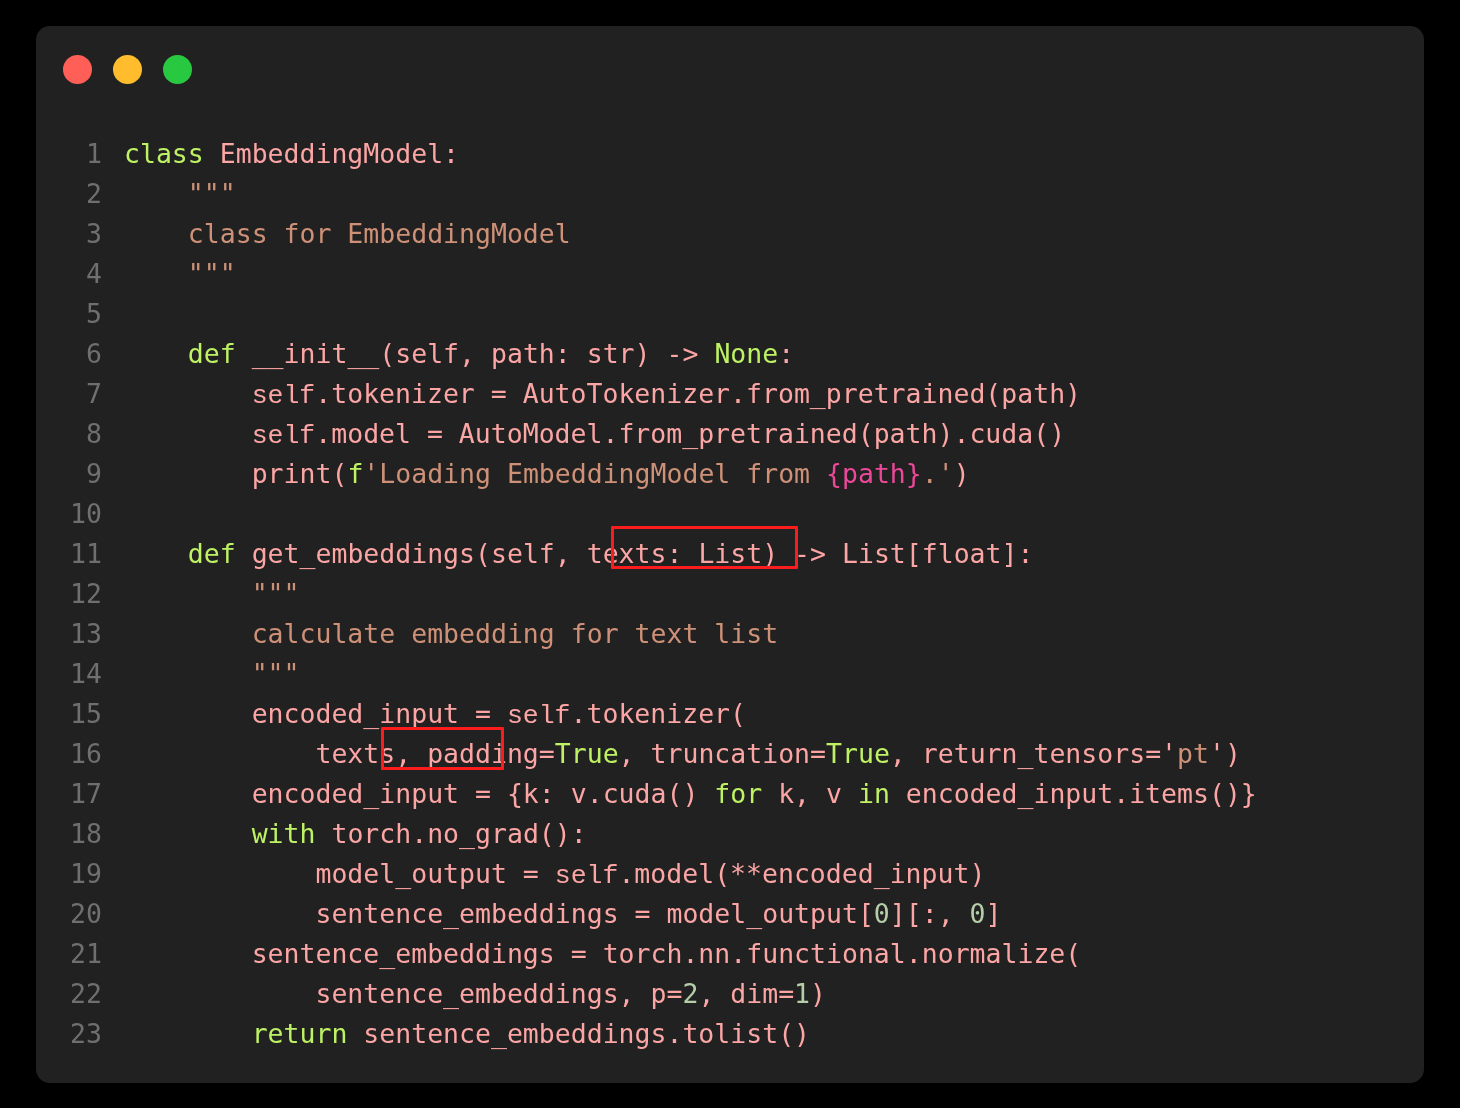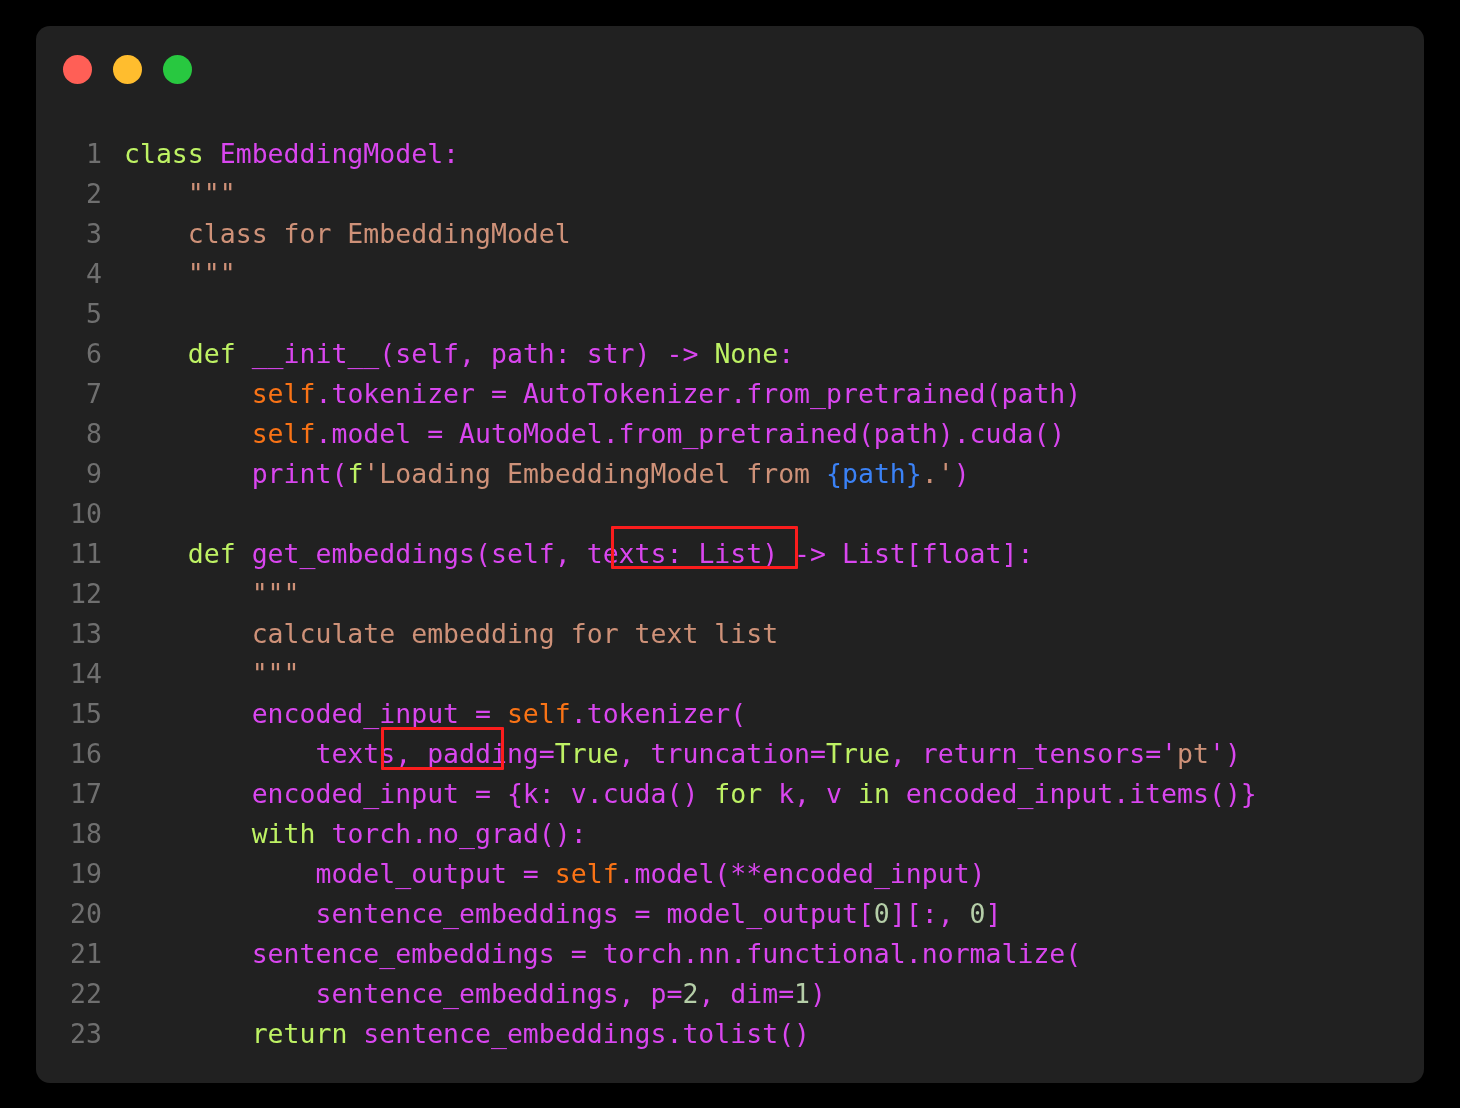--- a/index.html
+++ b/index.html
@@ -80,25 +80,25 @@
     font-size: 26.5px;
     user-select: none;
   }
   .code-text {
     display: inline;
     color: #d6d6d6;
   }
 
   
   .kw  { color: #bef264; }   
-  .sf  { color: #f97316; }   
+  .sf  { color: #fca5a5; font-family: Liberation Mono, monospace; }   
   .str { color: #ce9178; }   
   .num { color: #b5cea8; }   
-  .pl  { color: #d946ef; }   
-  .ins { color: #3b82f6; margin-top: 32px; }   
+  .pl  { color: #fca5a5; }   
+  .ins { color: #ec4899; margin-top: 32px; }   
 
   
   .hl-box {
     position: absolute;
     border: 3px solid #fb1d1d;
     box-sizing: border-box;
     pointer-events: none;
     border-radius: 1px;
   }
   #hl-box-1 { left: 611px; top: 526px; width: 187px; height: 43px; }

